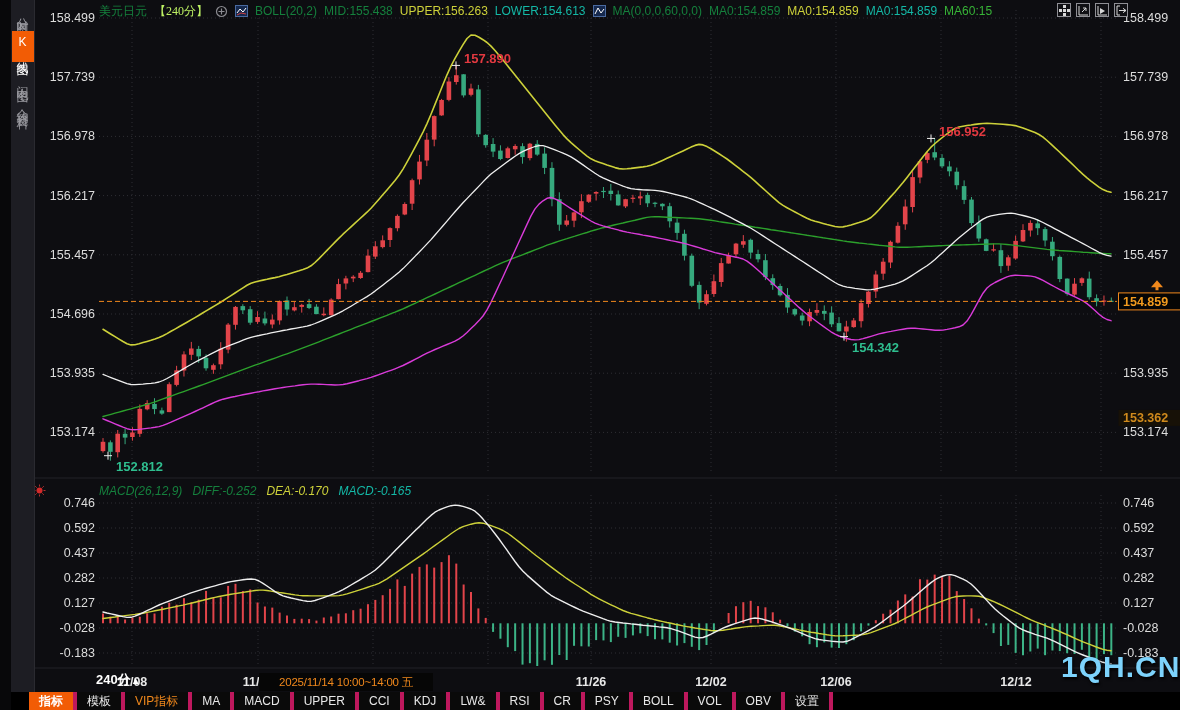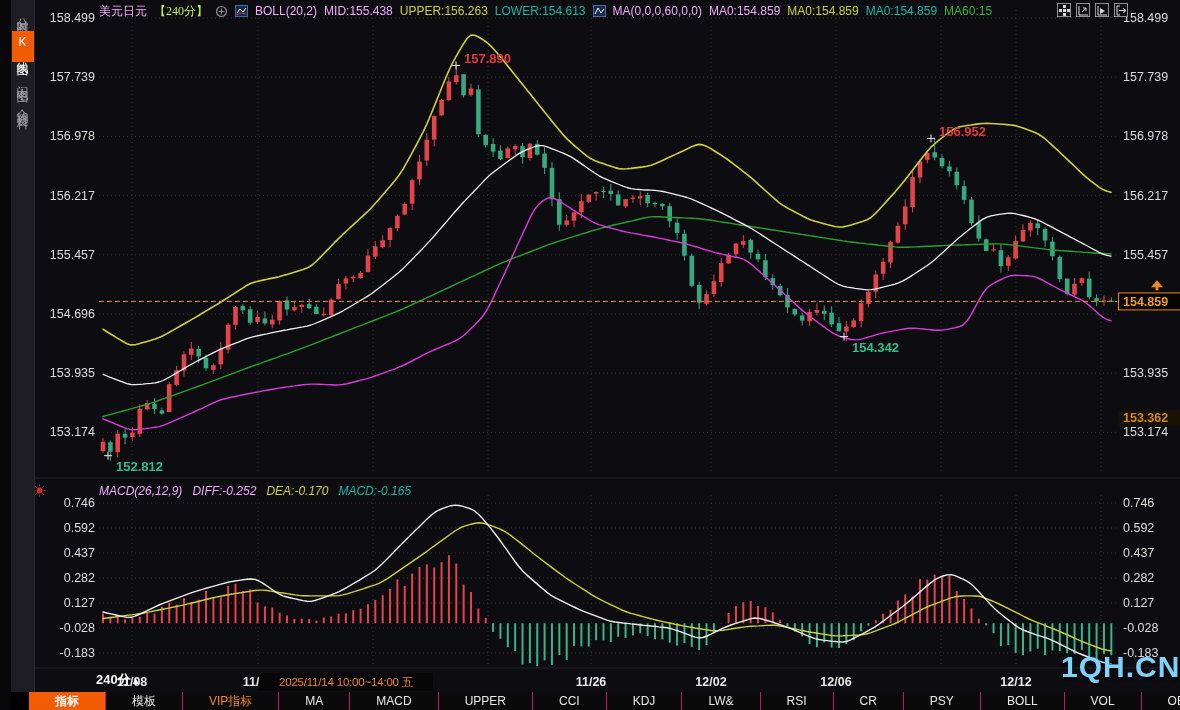--- a/index.html
+++ b/index.html
@@ -9,21 +9,21 @@
   
   .sidebar{position:absolute;left:0;top:0;width:24px;height:692px;background:#1d1d23;
            border-right:1px solid #2a2a30;display:flex;flex-direction:column;align-items:center;
            padding-top:8px;gap:14px;z-index:5;}
   .side-item{writing-mode:vertical-rl;text-orientation:upright;font-size:12px;color:#9c9ca2;
              letter-spacing:3px;line-height:22px;width:22px;text-align:center;cursor:pointer;}
   .side-item.active{background:#f25c05;color:#fff;padding:4px 0;}
   
   .chart-header{position:absolute;left:88px;top:3px;height:16px;display:flex;align-items:center;
                 gap:7px;font-size:12px;white-space:nowrap;z-index:4;}
-  .t-white{color:#f0abfc;} .t-orange{color:#bef264;font-family:Liberation Serif, serif;} .t-yellow{color:#cdd13a;}
+  .t-white{color:#15803d;} .t-orange{color:#bef264;font-family:Liberation Serif, serif;} .t-yellow{color:#cdd13a;}
   .t-magenta{color:#14b8a6;} .t-green{color:#37b337;}
   .hdr-icon{display:inline-flex;align-items:center;}
   .tr-icons{position:absolute;top:3px;left:1046px;display:flex;gap:5px;z-index:4;}
   .tr-icon{width:14px;height:14px;border:1px solid #8f8f95;display:flex;align-items:center;
            justify-content:center;background:#101014;cursor:pointer;}
   
   .macd-header{position:absolute;left:88px;top:484px;font-size:12px;display:flex;gap:10px;
                white-space:nowrap;z-index:4;font-style:italic;}
   .macd-flag{position:absolute;left:21px;top:483px;z-index:4;}
   
@@ -31,22 +31,22 @@
                   color:#ffffff;z-index:4;display:flex;gap:0;align-items:center;cursor:pointer;}
   .interval-label .arrow{font-size:10px;}
   .bar-tooltip{position:absolute;left:248px;top:673px;height:18px;background:#060606;
                color:#f0881c;font-size:11.5px;letter-spacing:-0.2px;line-height:18px;
                padding:0 20px;z-index:6;white-space:nowrap;}
   .watermark{position:absolute;left:1050px;top:650px;font-size:30px;font-weight:bold;
              color:#7dd3fc;letter-spacing:1px;text-shadow:1px 2px 3px #000;z-index:3;}
   
   .toolbar{position:absolute;left:0;bottom:0;width:1180px;height:18px;background:#000;
            display:flex;align-items:stretch;padding-left:18px;z-index:5;font-size:12px;}
-  .tb-item{padding:0 26px;line-height:18px;color:#e8e8e8;background:#0a0a0a;
-           border-right:1px solid #be185d;cursor:pointer;white-space:nowrap;}
+  .tb-item{padding:0 10px;line-height:18px;color:#e8e8e8;background:#0a0a0a;
+           border-right:4px solid #be185d;cursor:pointer;white-space:nowrap;}
   .tb-item.active{background:#f25c05;color:#fff;font-weight:bold;}
   .tb-item.vip{color:#f0881c;}
   svg text{font-family:"Liberation Sans",sans-serif;}
 </style>
 </head>
 <body>
 
 <div class="app">
 
   <svg id="chart" width="1180" height="710" viewBox="0 0 1180 710" style="position:absolute;left:0;top:0;">

